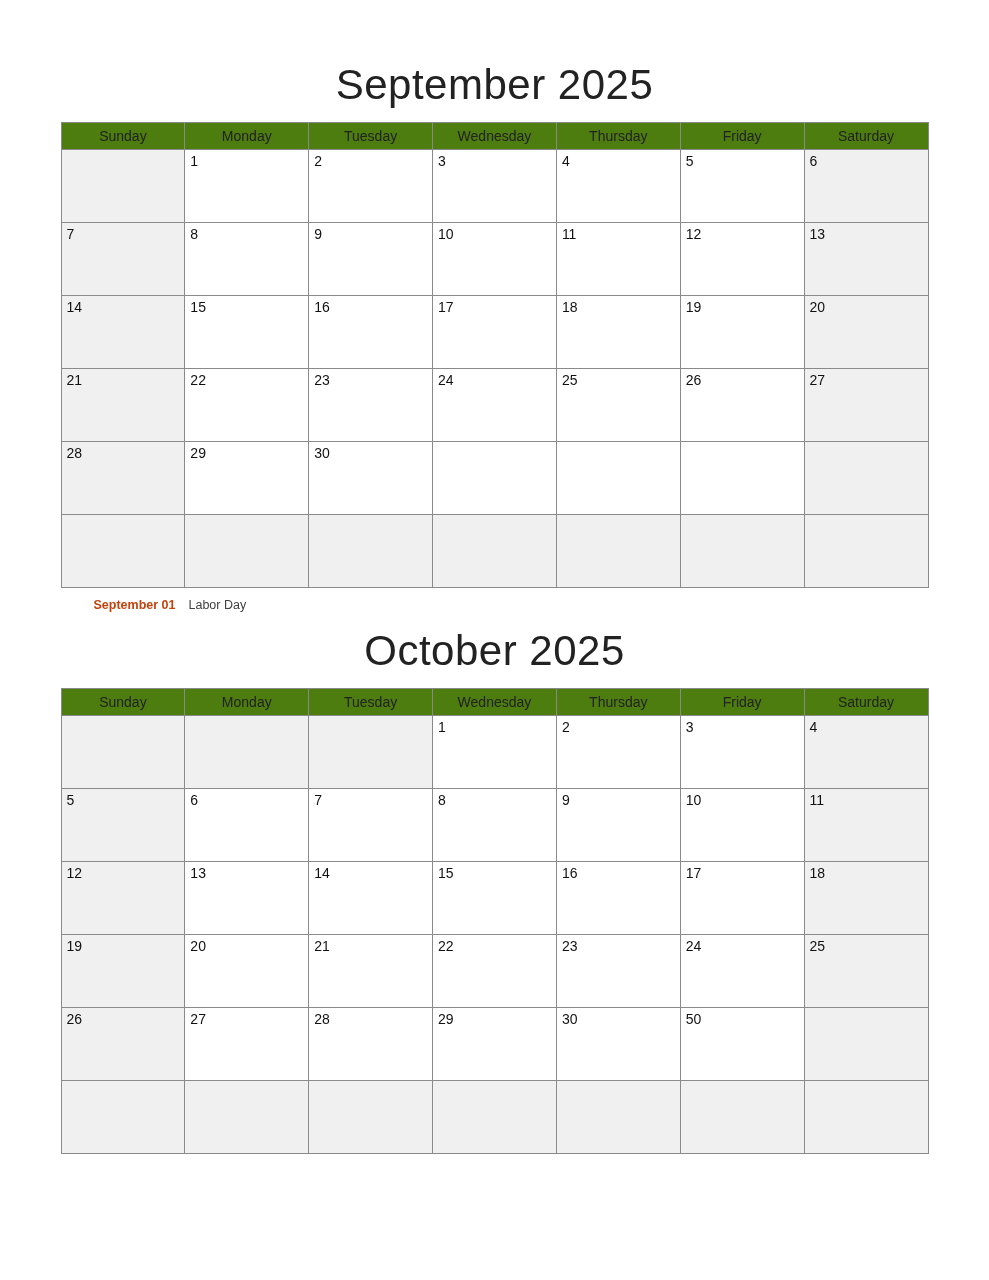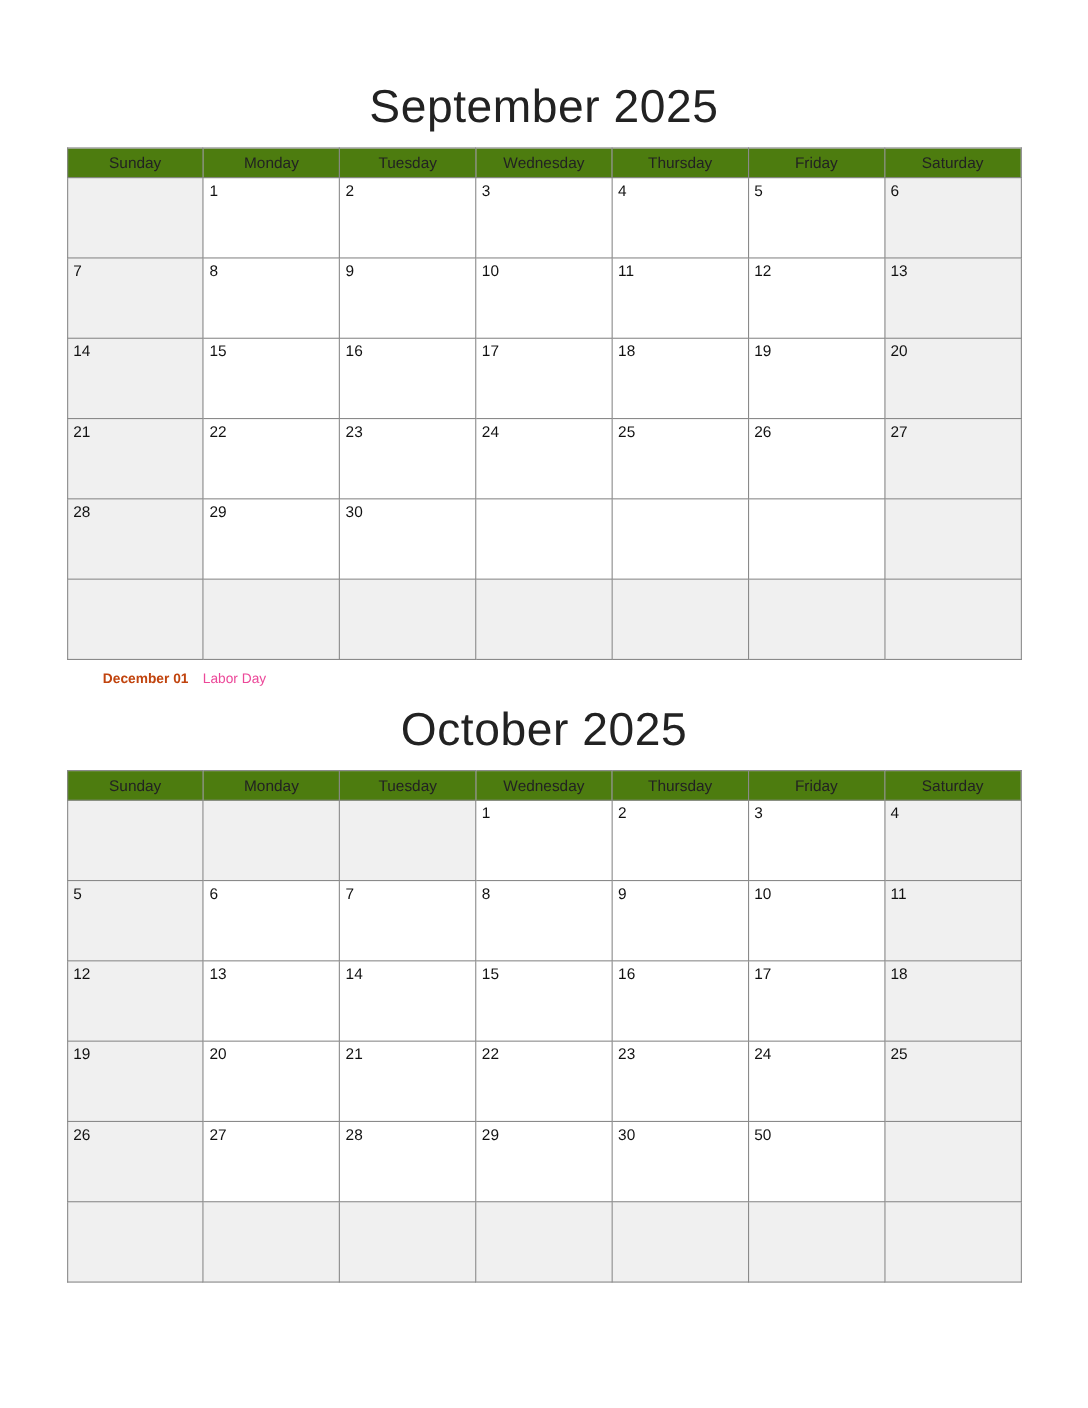--- a/index.html
+++ b/index.html
@@ -12,21 +12,21 @@
     height: 1280px;
     font-family: "Liberation Sans", sans-serif;
     color: #000000;
     position: relative;
     overflow: hidden;
   }
   .page {
     width: 989px;
     height: 1280px;
     box-sizing: border-box;
-    padding: 16px;
+    padding: 4px;
     position: relative;
   }
   .month-block {
     width: 868px;
     margin: 0 auto;
   }
   .month-title {
     text-align: center;
     font-size: 42px;
     font-weight: normal;
@@ -77,21 +77,21 @@
     display: flex;
     align-items: center;
   }
   .holiday-date {
     color: #c1440e;
     font-weight: bold;
     margin-left: 33px;
     margin-right: 13px;
   }
   .holiday-name {
-    color: #ec4899;
+    color: #404040;
   }
   .bottom-bar {
     width: 868px;
     margin: 0 auto;
     display: flex;
     align-items: center;
     justify-content: space-between;
     padding-top: 10px;
     font-size: 12.5px;
   }
@@ -182,21 +182,21 @@
           <td class="shaded"></td>
           <td class="shaded"></td>
           <td class="shaded"></td>
           <td class="shaded"></td>
         </tr>
       </tbody>
     </table>
   </div>
 
   <div class="footer-note">
-    <span class="holiday-date">December 01</span>
+    <span class="holiday-date">September 01</span>
     <span class="holiday-name">Labor Day</span>
   </div>
 
   <div class="month-block" id="october-block">
     <div class="month-title">October 2025</div>
     <table class="cal">
       <thead>
         <tr>
           <th>Sunday</th>
           <th>Monday</th>

